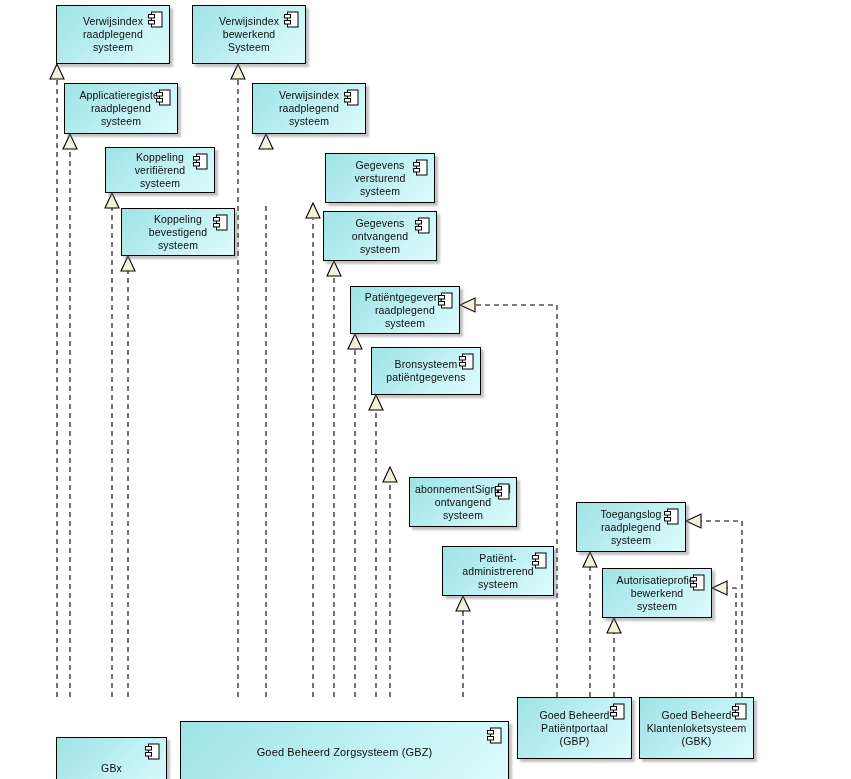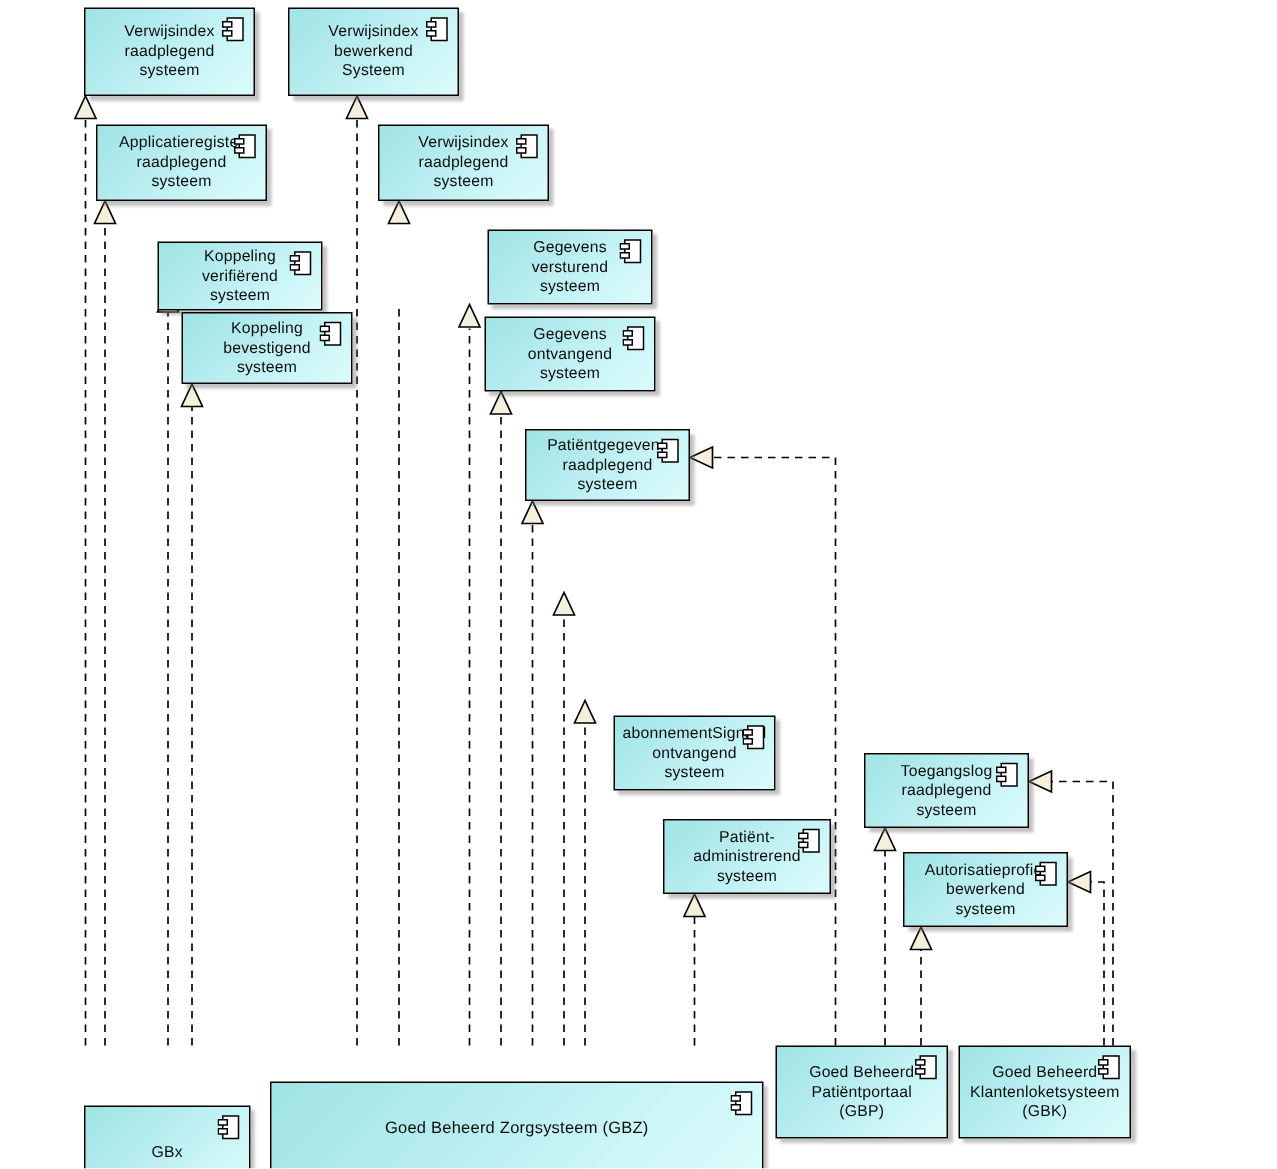--- a/index.html
+++ b/index.html
@@ -135,21 +135,21 @@
     </div>
     <div class="component" style="left: 252px; top: 83px; width: 114px; height: 51px;">
       <span class="comp-icon"><svg viewBox="0 0 15 17" width="15" height="17">
           <rect x="3.5" y="1" width="10.5" height="15" fill="#fff" stroke="#000" stroke-width="1"></rect>
           <rect x="0.5" y="3.5" width="6" height="3.5" fill="#fff" stroke="#000" stroke-width="1"></rect>
           <rect x="0.5" y="9.5" width="6" height="3.5" fill="#fff" stroke="#000" stroke-width="1"></rect>
         </svg></span>
       <span class="label">Verwijsindex
 raadplegend systeem</span>
     </div>
-    <div class="component" style="left: 105px; top: 161px; width: 110px; height: 46px;">
+    <div class="component" style="left: 105px; top: 147px; width: 110px; height: 46px;">
       <span class="comp-icon"><svg viewBox="0 0 15 17" width="15" height="17">
           <rect x="3.5" y="1" width="10.5" height="15" fill="#fff" stroke="#000" stroke-width="1"></rect>
           <rect x="0.5" y="3.5" width="6" height="3.5" fill="#fff" stroke="#000" stroke-width="1"></rect>
           <rect x="0.5" y="9.5" width="6" height="3.5" fill="#fff" stroke="#000" stroke-width="1"></rect>
         </svg></span>
       <span class="label">Koppeling verifiërend
 systeem</span>
     </div>
     <div class="component" style="left: 305px; top: 153px; width: 110px; height: 50px; margin-left: 20px;">
       <span class="comp-icon"><svg viewBox="0 0 15 17" width="15" height="17">
@@ -179,20 +179,29 @@
 systeem</span>
     </div>
     <div class="component" style="left: 350px; top: 286px; width: 110px; height: 48px;">
       <span class="comp-icon"><svg viewBox="0 0 15 17" width="15" height="17">
           <rect x="3.5" y="1" width="10.5" height="15" fill="#fff" stroke="#000" stroke-width="1"></rect>
           <rect x="0.5" y="3.5" width="6" height="3.5" fill="#fff" stroke="#000" stroke-width="1"></rect>
           <rect x="0.5" y="9.5" width="6" height="3.5" fill="#fff" stroke="#000" stroke-width="1"></rect>
         </svg></span>
       <span class="label">Patiëntgegevens
 raadplegend systeem</span>
+    </div>
+    <div class="component" style="left: 371px; top: 347px; width: 110px; height: 48px;">
+      <span class="comp-icon"><svg viewBox="0 0 15 17" width="15" height="17">
+          <rect x="3.5" y="1" width="10.5" height="15" fill="#fff" stroke="#000" stroke-width="1"></rect>
+          <rect x="0.5" y="3.5" width="6" height="3.5" fill="#fff" stroke="#000" stroke-width="1"></rect>
+          <rect x="0.5" y="9.5" width="6" height="3.5" fill="#fff" stroke="#000" stroke-width="1"></rect>
+        </svg></span>
+      <span class="label">Bronsysteem
+patiëntgegevens</span>
     </div>
     <div class="component" style="left: 409px; top: 477px; width: 108px; height: 50px;">
       <span class="comp-icon"><svg viewBox="0 0 15 17" width="15" height="17">
           <rect x="3.5" y="1" width="10.5" height="15" fill="#fff" stroke="#000" stroke-width="1"></rect>
           <rect x="0.5" y="3.5" width="6" height="3.5" fill="#fff" stroke="#000" stroke-width="1"></rect>
           <rect x="0.5" y="9.5" width="6" height="3.5" fill="#fff" stroke="#000" stroke-width="1"></rect>
         </svg></span>
       <span class="label">abonnementSignaal
 ontvangend systeem</span>
     </div>

